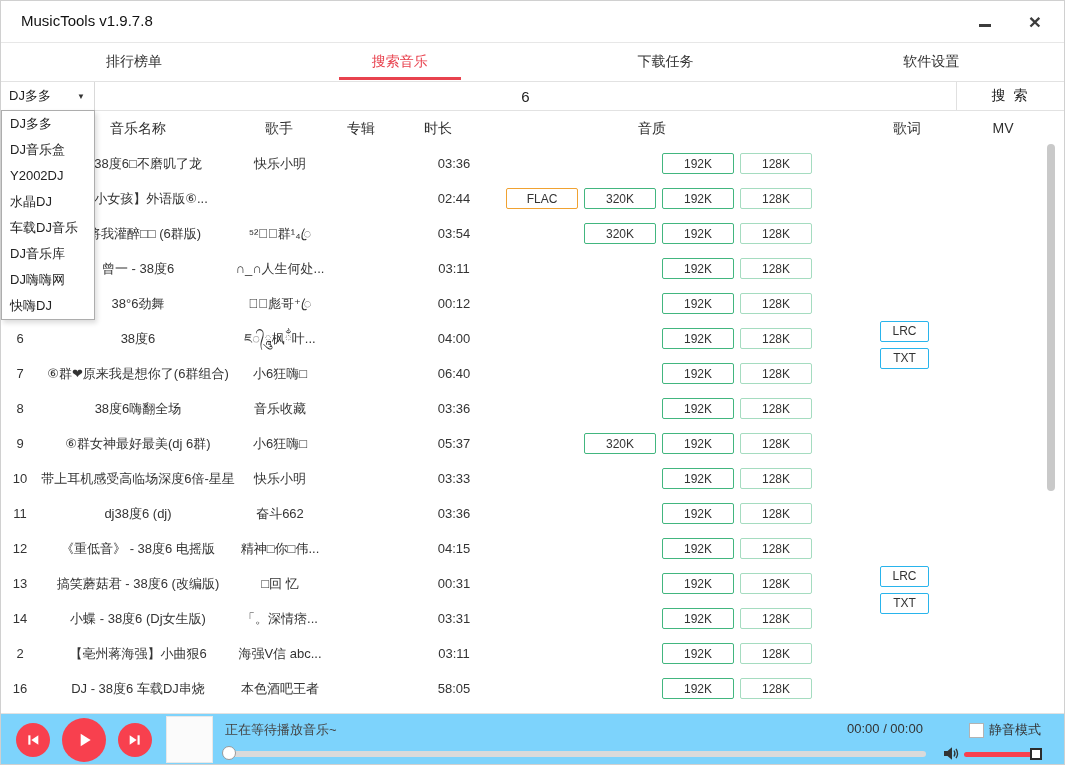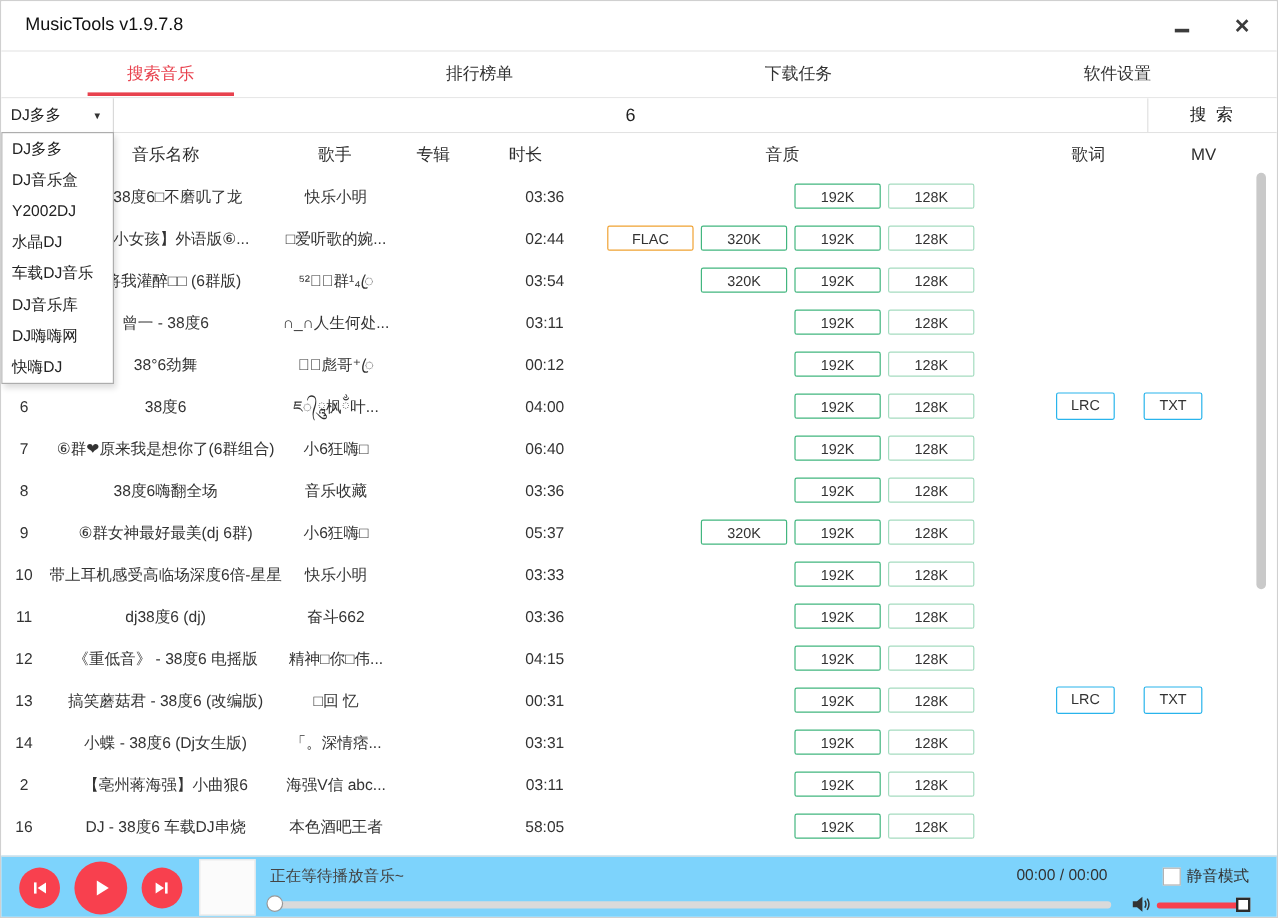--- a/index.html
+++ b/index.html
@@ -28,21 +28,21 @@
   .thead{position:relative;height:35px;}
   .thead span{position:absolute;top:0;line-height:35px;font-size:14px;color:#2f2f2f;transform:translateX(-50%);white-space:nowrap;}
   .trow{position:relative;height:35px;}
   .cell{position:absolute;top:0;height:35px;line-height:35px;font-size:13px;color:#333;white-space:nowrap;}
   .c-num{left:6px;width:26px;text-align:center;}
   .c-name{left:0;width:274px;text-align:center;}
   .c-singer{left:203px;width:152px;text-align:center;overflow:hidden;}
   .c-album{left:330px;width:60px;text-align:center;}
   .c-dur{left:413px;width:80px;text-align:center;}
   .c-quality{right:252px;display:flex;gap:6px;align-items:center;height:35px;}
-  .c-lyrics{left:879px;display:flex;gap:24px;align-items:center;height:35px;}
+  .c-lyrics{left:879px;display:flex;gap:6px;align-items:center;height:35px;flex-direction:column;}
   .qbtn{width:72px;height:21px;box-sizing:border-box;text-align:center;font-size:12px;line-height:18px;color:#333;background:#fff;border:1px solid var(--green);border-radius:2px;padding:0;cursor:pointer;font-family:inherit;}
   .q-flac{border-color:var(--orange);}
   .q-light{border-color:var(--green-light);}
   .lbtn{width:49px;height:23px;box-sizing:border-box;text-align:center;font-size:12px;line-height:19px;color:#333;background:#fff;border:1.5px solid var(--cyan);border-radius:2px;padding:0;cursor:pointer;font-family:inherit;}
   .scroll-thumb{position:absolute;right:9px;top:33px;width:8px;height:347px;border-radius:4px;background:#c9c9c9;cursor:pointer;}
   
   .dropdown{position:absolute;left:0;top:109px;width:94px;background:#fff;border:1px solid #adadad;box-shadow:2px 3px 5px rgba(0,0,0,.14);z-index:10;box-sizing:border-box;}
   .ditem{height:26px;line-height:26px;padding-left:8px;font-size:13px;color:#222;cursor:pointer;white-space:nowrap;}
   
   .playerbar{position:absolute;left:0;top:712px;width:100%;height:53px;background:#7dd3fc;border-top:1px solid #e2e2e2;box-sizing:border-box;}
@@ -73,22 +73,22 @@
       <div class="ctrl">
           <span class="min-glyph"></span>
         </div>
       <div class="ctrl">
           <span class="close-glyph">×</span>
         </div>
     </div>
   </div>
 
   <div class="tabbar" id="tabbar">
+      <div class="tab">排行榜单</div>
       <div class="tab active">搜索音乐</div>
-      <div class="tab">排行榜单</div>
       <div class="tab">下载任务</div>
       <div class="tab">软件设置</div>
     </div>
 
   <div class="searchrow">
     <div class="source-select">
       <span>DJ多多</span>
       <span class="caret">▼</span>
     </div>
     <input class="search-input" value="6" style="">
@@ -113,21 +113,20 @@
           <div class="cell c-album"></div>
           <div class="cell c-dur">03:36</div>
           <div class="cell c-quality">
             <button class="qbtn">192K</button>
             <button class="qbtn q-light">128K</button>
           </div>
         </div>
         <div class="trow">
           <div class="cell c-num">2</div>
           <div class="cell c-name">下的小女孩】外语版⑥...</div>
-          <div class="cell c-singer">□爱听歌的婉...</div>
           <div class="cell c-album"></div>
           <div class="cell c-dur">02:44</div>
           <div class="cell c-quality">
             <button class="qbtn q-flac">FLAC</button>
             <button class="qbtn">320K</button>
             <button class="qbtn">192K</button>
             <button class="qbtn q-light">128K</button>
           </div>
         </div>
         <div class="trow">

